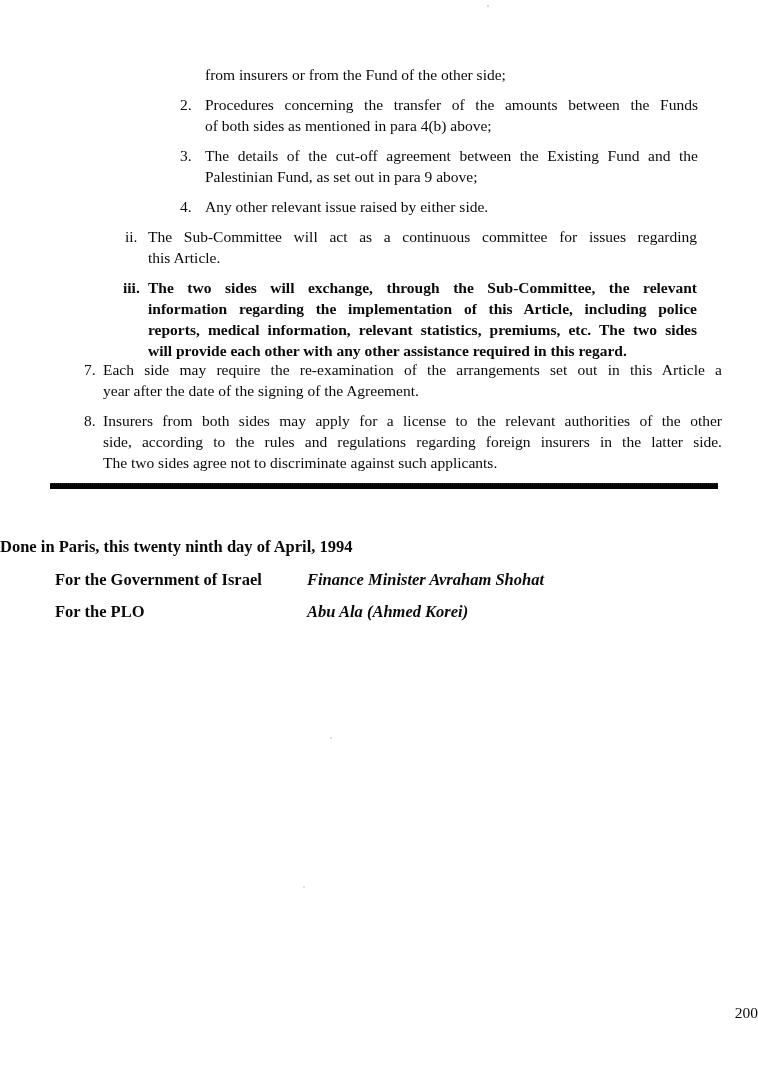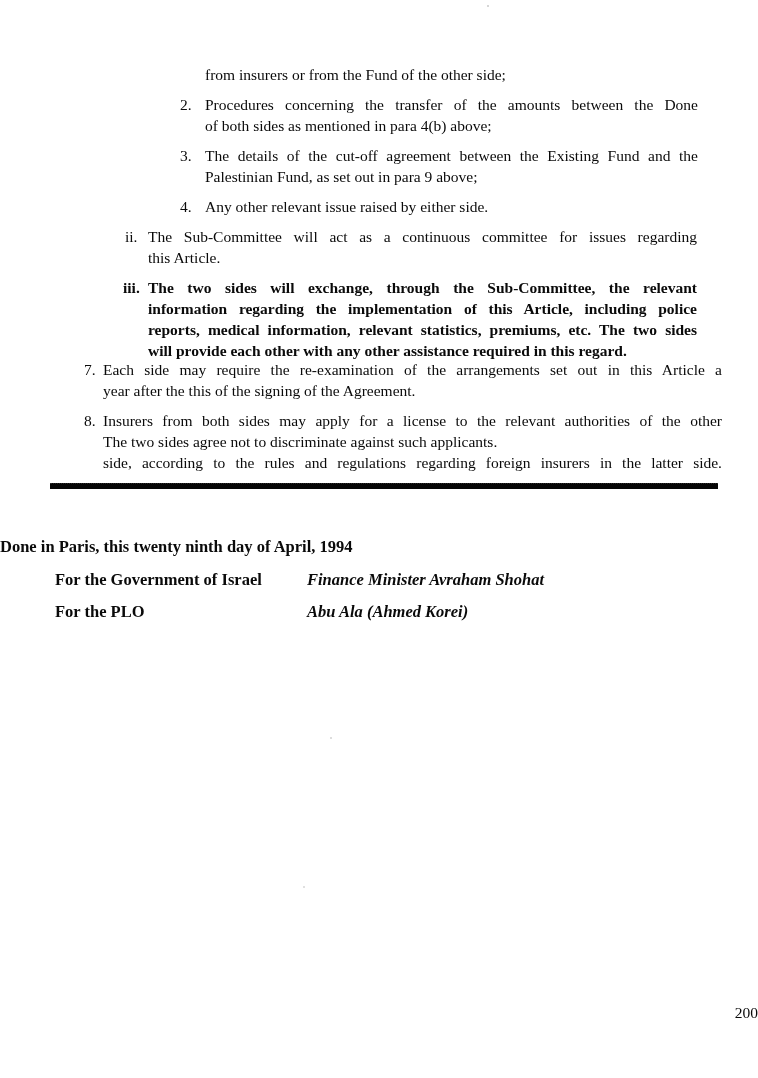--- a/index.html
+++ b/index.html
@@ -110,21 +110,21 @@
 <div class="page">
 
   <span class="speck s1"></span>
   <span class="speck s2"></span>
   <span class="speck s3"></span>
 
   <div class="block" style="left:205px; top:64px; width:345px;">from insurers or from the Fund of the other side;</div>
 
   <div class="block list-item" style="left:180px; top:94px; width:518px;">
     <span class="marker">2.</span>
-    <div class="jline">Procedures concerning the transfer of the amounts between the Done</div>
+    <div class="jline">Procedures concerning the transfer of the amounts between the Funds</div>
     <div class="jline lastline">of both sides as mentioned in para 4(b) above;</div>
   </div>
 
   <div class="block list-item" style="left:180px; top:145px; width:518px;">
     <span class="marker">3.</span>
     <div class="jline">The details of the cut-off agreement between the Existing Fund and the</div>
     <div class="jline lastline">Palestinian Fund, as set out in para 9 above;</div>
   </div>
 
   <div class="block list-item" style="left:180px; top:196px; width:518px;">
@@ -142,28 +142,28 @@
     <span class="marker">iii.</span>
     <div class="jline">The two sides will exchange, through the Sub-Committee, the relevant</div>
     <div class="jline">information regarding the implementation of this Article, including police</div>
     <div class="jline">reports, medical information, relevant statistics, premiums, etc. The two sides</div>
     <div class="jline lastline">will provide each other with any other assistance required in this regard.</div>
   </div>
 
   <div class="block outer-item" style="left:84px; top:359px; width:638px;">
     <span class="marker">7.</span>
     <div class="jline">Each side may require the re-examination of the arrangements set out in this Article a</div>
-    <div class="jline lastline">year after the this of the signing of the Agreement.</div>
+    <div class="jline lastline">year after the date of the signing of the Agreement.</div>
   </div>
 
   <div class="block outer-item" style="left:84px; top:410px; width:638px;">
     <span class="marker">8.</span>
     <div class="jline">Insurers from both sides may apply for a license to the relevant authorities of the other</div>
+    <div class="jline">side, according to the rules and regulations regarding foreign insurers in the latter side.</div>
     <div class="jline lastline">The two sides agree not to discriminate against such applicants.</div>
-    <div class="jline">side, according to the rules and regulations regarding foreign insurers in the latter side.</div>
   </div>
 
   <div class="rule"></div>
 
   <div class="date-line">Done in Paris, this twenty ninth day of April, 1994</div>
 
   <div class="sig-row row1">
     <span class="sig-party">For the Government of Israel</span>
     <span class="sig-name">Finance Minister Avraham Shohat</span>
   </div>

